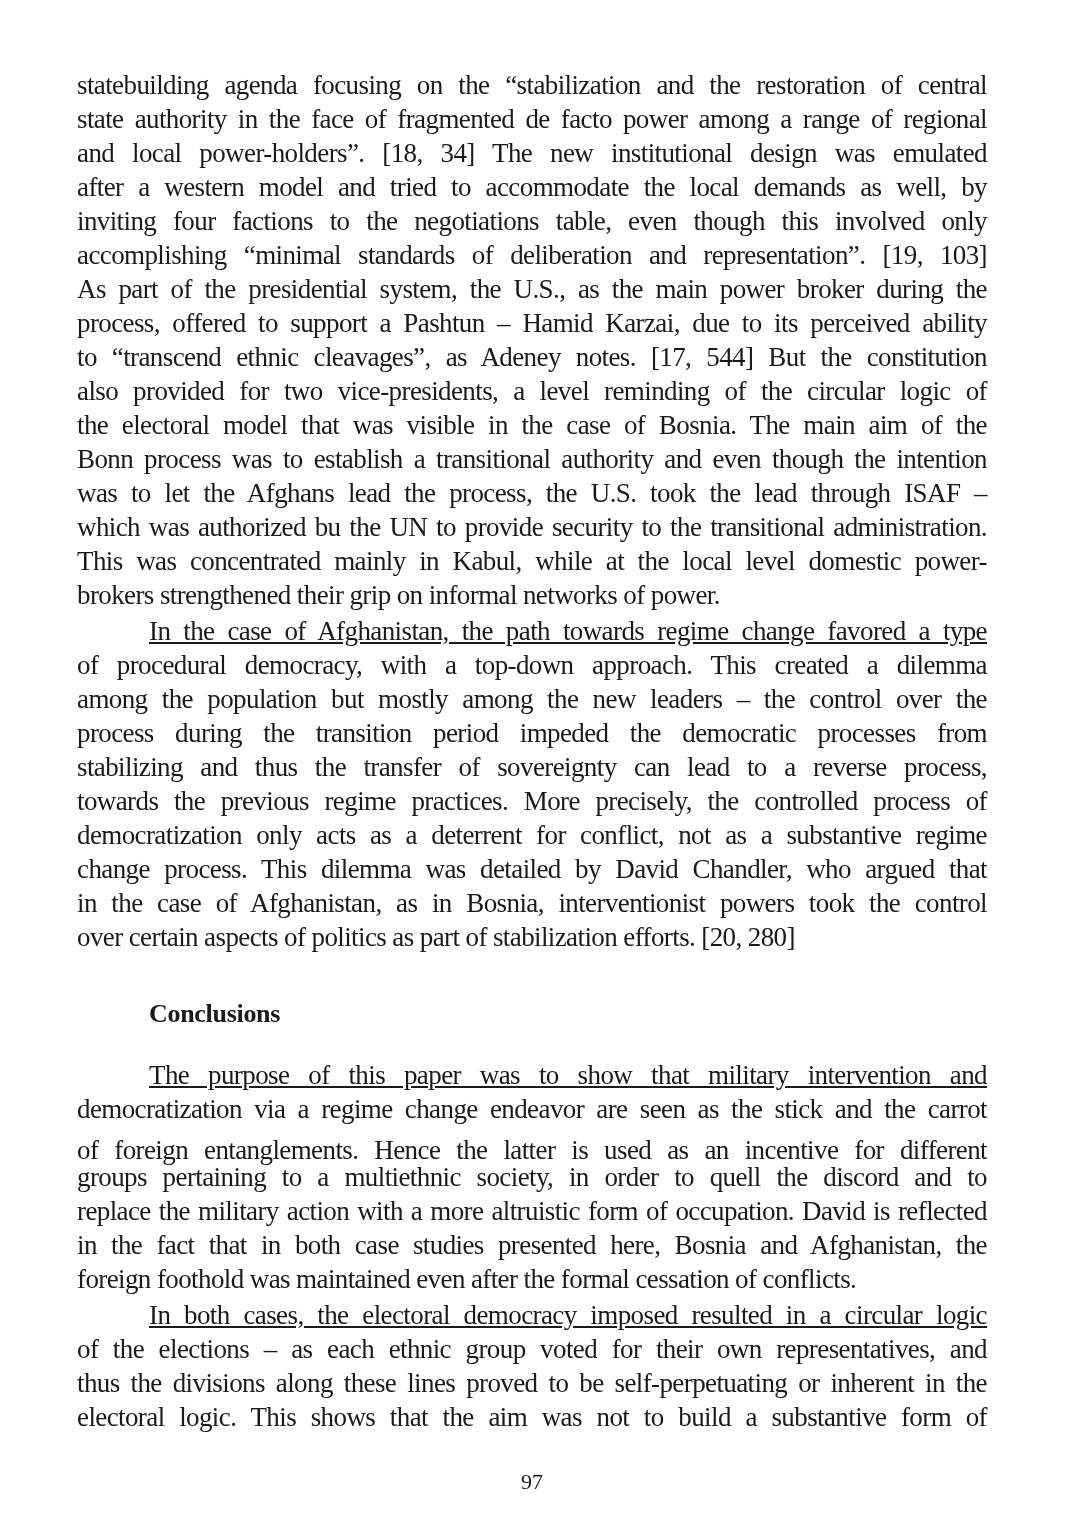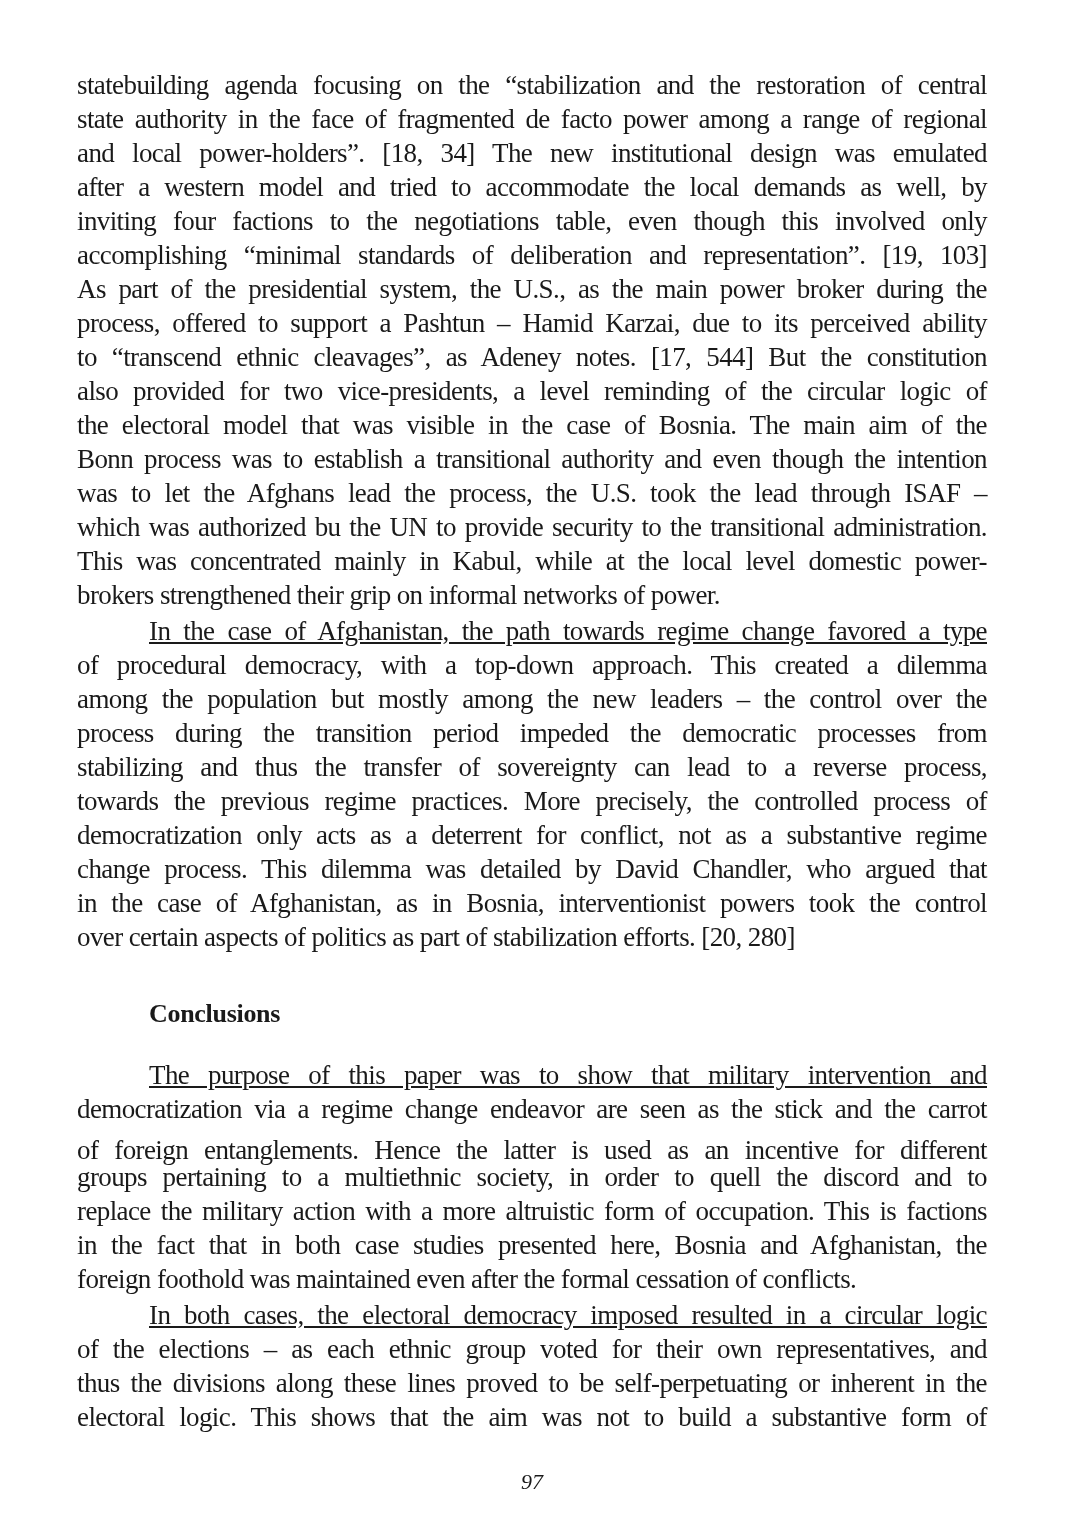--- a/index.html
+++ b/index.html
@@ -15,21 +15,21 @@
     letter-spacing: -0.6px;
   }
   .line.last { text-align-last: left; }
   .line.indent { left: 72px; width: 838px; text-decoration: underline; }
   .heading {
     position: absolute; left: 72px; font-size: 26px; font-weight: bold;
     line-height: 34px; white-space: nowrap; letter-spacing: -0.3px; margin-top: 8px;
   }
   .page-number {
     position: absolute; left: 0; width: 910px; text-align: center;
-    font-size: 22px; line-height: 30px; font-style: italic;
+    font-size: 22px; line-height: 30px;
   }
 </style>
 </head>
 <body>
 
 <div class="page">
 
   <div>
     <div class="line" style="top:68px">statebuilding agenda focusing on the “stabilization and the restoration of central</div>
     <div class="line" style="top:102px">state authority in the face of fragmented de facto power among a range of regional</div>
@@ -62,21 +62,21 @@
     <div class="line last" style="top:920px">over certain aspects of politics as part of stabilization efforts. [20, 280]</div>
   </div>
 
   <div class="heading" style="top:989px">Conclusions</div>
 
   <div>
     <div class="line indent" style="top:1058px">The purpose of this paper was to show that military intervention and</div>
     <div class="line" style="top:1092px">democratization via a regime change endeavor are seen as the stick and the carrot</div>
     <div class="line" style="top:1133px">of foreign entanglements. Hence the latter is used as an incentive for different</div>
     <div class="line" style="top:1160px">groups pertaining to a multiethnic society, in order to quell the discord and to</div>
-    <div class="line" style="top:1194px">replace the military action with a more altruistic form of occupation. This is factions</div>
+    <div class="line" style="top:1194px">replace the military action with a more altruistic form of occupation. David is reflected</div>
     <div class="line" style="top:1228px">in the fact that in both case studies presented here, Bosnia and Afghanistan, the</div>
     <div class="line last" style="top:1262px">foreign foothold was maintained even after the formal cessation of conflicts.</div>
   </div>
 
   <div>
     <div class="line indent" style="top:1298px">In both cases, the electoral democracy imposed resulted in a circular logic</div>
     <div class="line" style="top:1332px">of the elections – as each ethnic group voted for their own representatives, and</div>
     <div class="line" style="top:1366px">thus the divisions along these lines proved to be self-perpetuating or inherent in the</div>
     <div class="line" style="top:1400px">electoral logic. This shows that the aim was not to build a substantive form of</div>
   </div>

